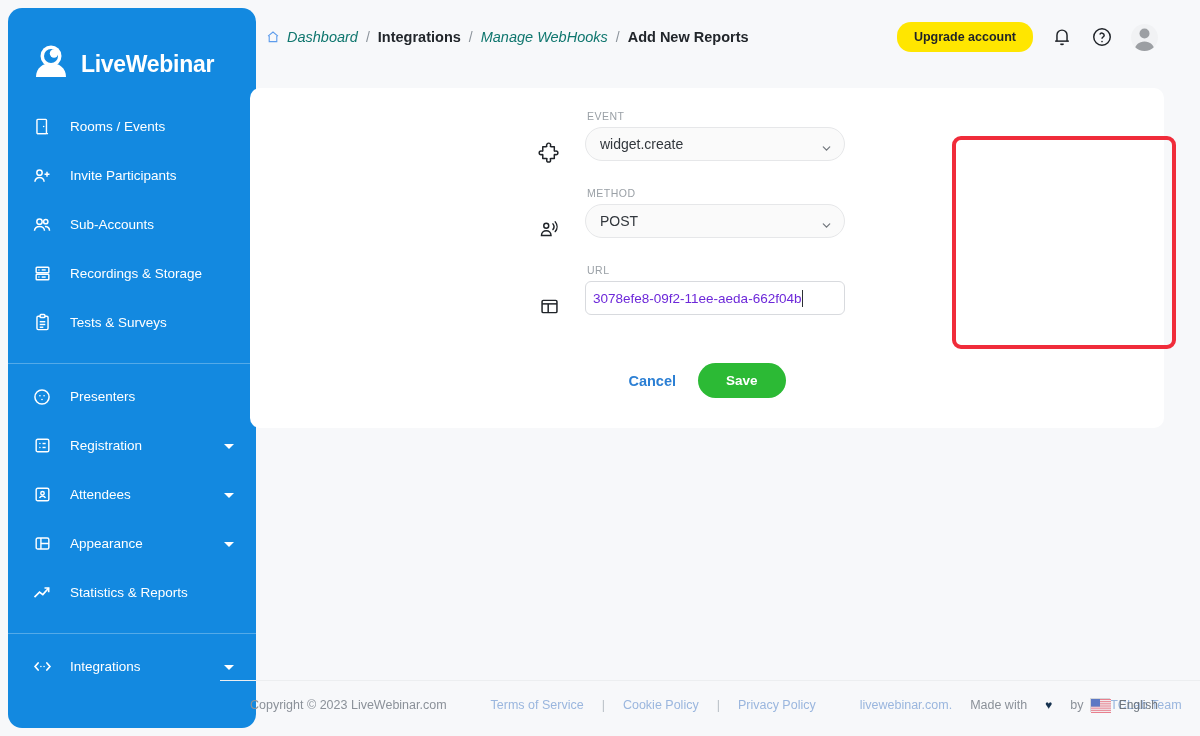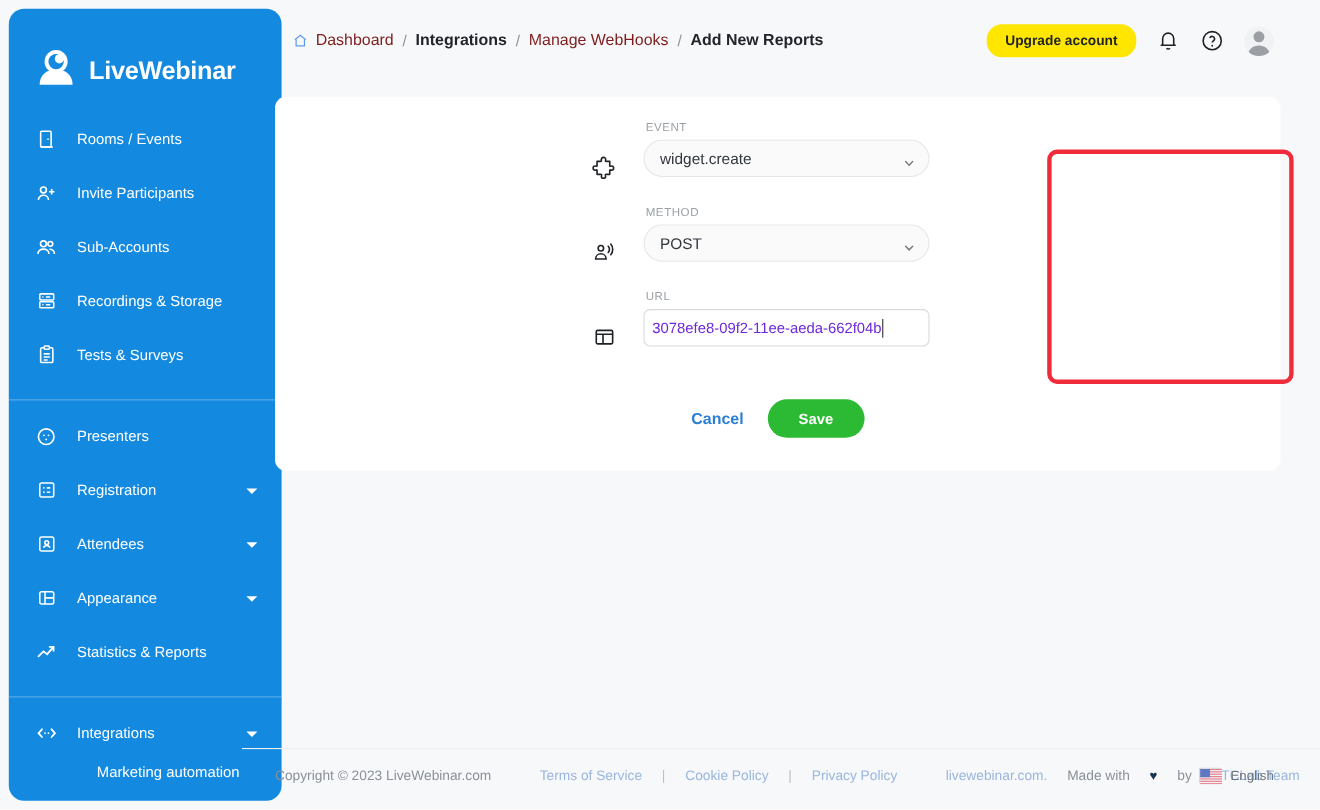--- a/index.html
+++ b/index.html
@@ -66,21 +66,21 @@
     width: 980px; height: 58px;
     display: flex; align-items: center;
   }
   #breadcrumb {
     display: flex; align-items: center;
     margin-left: 46px;
     font-size: 14.5px;
   }
   .home-icon { width: 14px; height: 14px; margin-right: 7px; display:block; }
   .crumb { white-space: nowrap; }
-  .crumb.link { color: #7f1d1d; cursor: pointer; }
+  .crumb.link { color: #0f766e; cursor: pointer; font-style: italic; }
   .crumb.current { color: #22262b; font-weight: bold; }
   .crumb-sep { color: #8d949c; margin: 0 8px; font-size: 14px; }
 
   #topbar-right {
     position: absolute; right: 42px; top: 50%;
     transform: translateY(-50%);
     display: flex; align-items: center; gap: 18px;
   }
   #upgrade-btn {
     background: #ffe600; color: #1f2328;
@@ -353,23 +353,20 @@
         <span class="nav-icon">
           <svg viewBox="0 0 24 24" width="21" height="21" fill="none" stroke="#ffffff" stroke-width="1.9" stroke-linecap="round">
             <polyline points="7,8 3.5,12 7,16"></polyline>
               <polyline points="17,8 20.5,12 17,16"></polyline>
             <circle cx="10.2" cy="12" r="0.9" fill="#ffffff" stroke="none"></circle>
             <circle cx="13.8" cy="12" r="0.9" fill="#ffffff" stroke="none"></circle>
           </svg>
         </span>
         <span class="nav-label">Integrations</span>
         <span class="nav-caret"></span>
-      </div>
-      <div class="nav-item nav-cut">
-        <span class="nav-label" style="margin-left:57px;">Marketing automation</span>
       </div>
     </div>
   </aside>
 
   <header id="topbar">
     <nav id="breadcrumb">
       <span class="home-icon">
         <svg viewBox="0 0 24 24" width="14" height="14" fill="none" stroke="#5d9cec" stroke-width="1.9">
           <path d="M3.5 10.5 12 3.5l8.5 7"></path>
             <path d="M5.5 10v10h13V10"></path>

